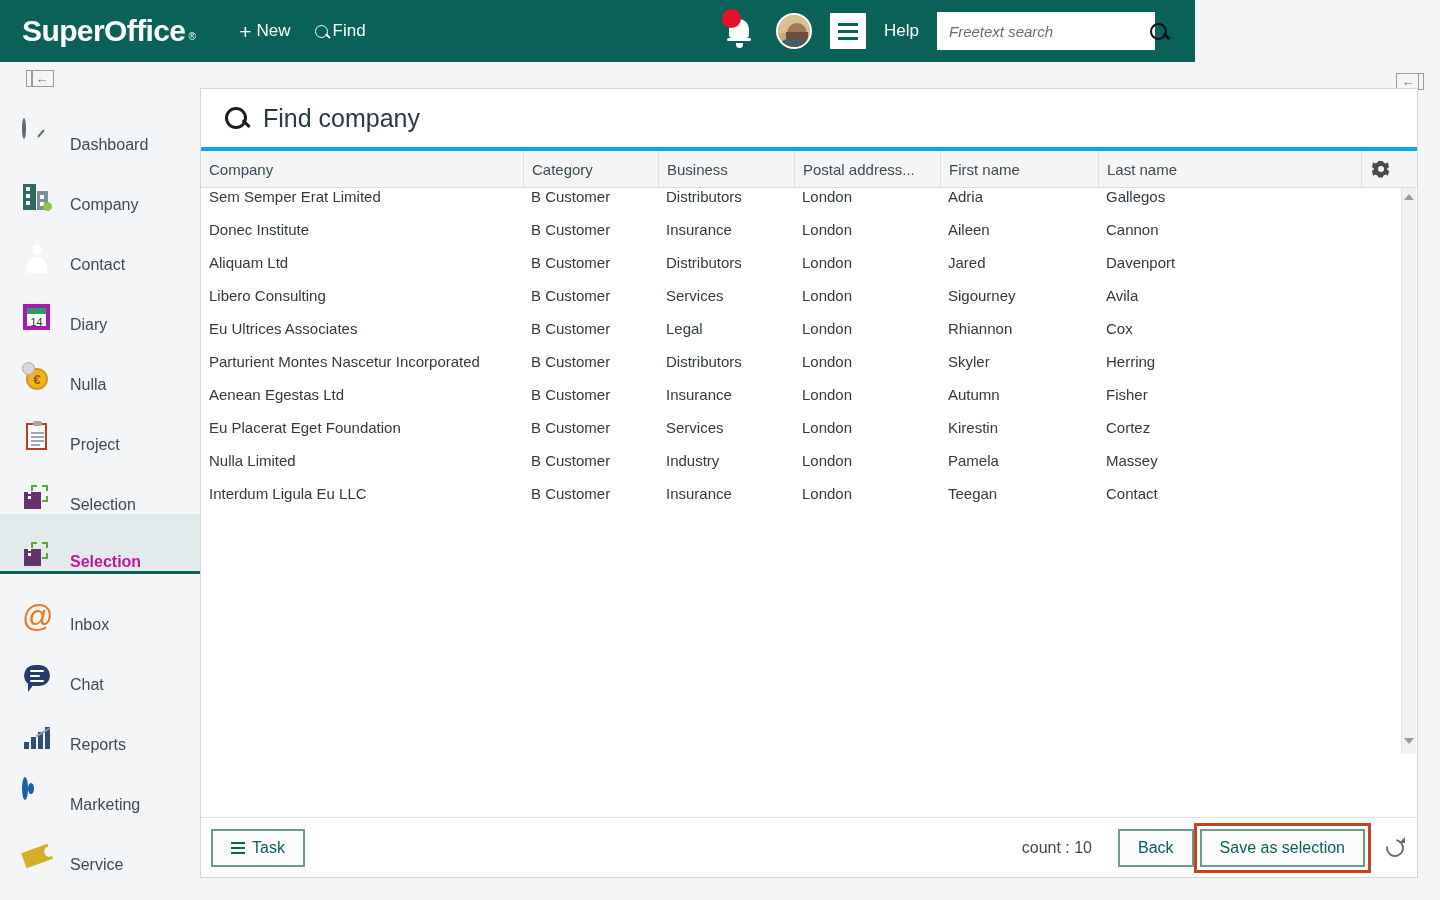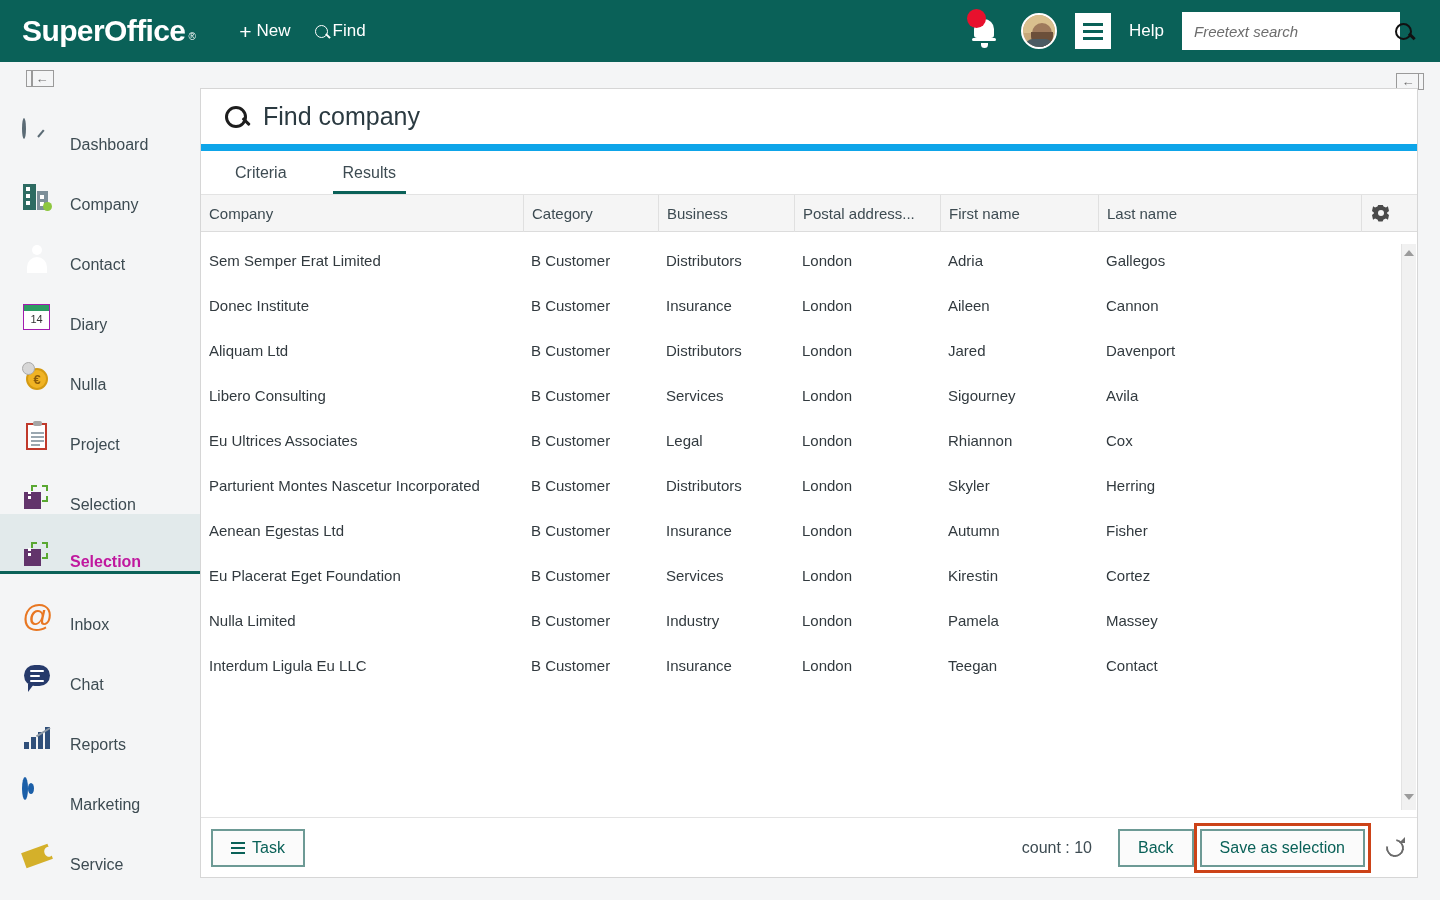--- a/index.html
+++ b/index.html
@@ -9,21 +9,21 @@
     height: 900px;
     overflow: hidden;
     font-family: "Liberation Sans", sans-serif;
     background: #f4f5f6;
   }
 
   
   .topbar {
     position: absolute;
     top: 0; left: 0;
-    width: 1440px; height: 62px;
+    width: 1195px; height: 62px;
     background: #0a6158;
     display: flex;
     align-items: center;
   }
   .logo {
     margin-left: 22px;
     color: #ffffff;
     font-size: 30px;
     font-weight: bold;
     letter-spacing: -0.6px;
@@ -282,21 +282,21 @@
   .ic-building { position: absolute; left: 3px; top: 4px; width: 28px; height: 26px; }
   .ic-building .b1 { position: absolute; left: 0; top: 0; width: 13px; height: 26px; background: #2d6b62; }
   .ic-building .b2 { position: absolute; left: 14px; top: 7px; width: 11px; height: 19px; background: #7d8f99; }
   .ic-building .w { position: absolute; width: 4px; height: 4px; background: #ffffff; }
   .ic-building .dot { position: absolute; right: -1px; bottom: -1px; width: 9px; height: 9px; border-radius: 50%; background: #8dc63f; }
   
   .ic-person { width: 30px; height: 30px; border-radius: 50%; background: #1b5fa8; margin: 2px; position: relative; overflow: hidden; }
   .ic-person::before { content: ""; position: absolute; left: 10px; top: 5px; width: 10px; height: 10px; border-radius: 50%; background: #fff; }
   .ic-person::after { content: ""; position: absolute; left: 5px; top: 17px; width: 20px; height: 16px; border-radius: 10px 10px 0 0; background: #fff; }
   
-  .ic-cal { position: absolute; left: 3px; top: 4px; width: 27px; height: 26px; background: #fff; border: 1px solid #a21caf; }
+  .ic-cal { position: absolute; left: 3px; top: 4px; width: 27px; height: 26px; background: #fff; border: 4px solid #a21caf; }
   .ic-cal .top { position: absolute; left: 0; top: 0; right: 0; height: 6px; background: #2d9b63; }
   .ic-cal .num { position: absolute; left: 0; right: 0; top: 8px; text-align: center; font-size: 11px; color: #333; font-family: "Liberation Sans", sans-serif; }
   
   .ic-coin { position: absolute; left: 6px; top: 8px; width: 22px; height: 22px; border-radius: 50%; background: #f0b323; border: 2px solid #d49a12; }
   .ic-coin span { position: absolute; left: 0; right: 0; top: 2px; text-align: center; font-size: 13px; color: #8a5b0a; font-weight: bold; }
   .ic-coin2 { position: absolute; left: 2px; top: 2px; width: 13px; height: 13px; border-radius: 50%; background: #d7d7d7; border: 1.5px solid #a9a9a9; }
   
   .ic-clip { position: absolute; left: 6px; top: 3px; width: 21px; height: 27px; background: #fff; border: 2px solid #c0392b; }
   .ic-clip .clipTop { position: absolute; left: 5px; top: -4px; width: 9px; height: 5px; background: #a6a6a6; border-radius: 2px; }
   .ic-clip .ln { position: absolute; left: 3px; height: 1.6px; background: #9aa7b0; }
@@ -340,21 +340,21 @@
     width: 1218px; height: 790px;
     background: #ffffff;
     border: 1px solid #d6d6d6;
   }
   .panel-head {
     height: 62px;
     display: flex;
     align-items: center;
     padding-left: 24px;
     gap: 16px;
-    border-bottom: 7px solid #0ea5e9;
+    border-bottom: 4px solid #0ea5e9;
   }
   .big-magnifier {
     width: 22px; height: 22px;
     border: 3px solid #1d1d1d;
     border-radius: 50%;
     position: relative;
     flex: none;
   }
   .big-magnifier::after {
     content: "";
@@ -424,21 +424,21 @@
     clip-path: polygon(38% 0,62% 0,68% 12%,82% 18%,94% 10%,100% 38%,88% 48%,88% 52%,100% 62%,94% 90%,82% 82%,68% 88%,62% 100%,38% 100%,32% 88%,18% 82%,6% 90%,0 62%,12% 52%,12% 48%,0 38%,6% 10%,18% 18%,32% 12%);
   }
   .gear::after {
     content: "";
     position: absolute; left: 5.5px; top: 5.5px;
     width: 6px; height: 6px;
     background: #f5f5f5; border-radius: 50%;
   }
 
   .tbl-body { position: relative; height: 566px; }
-  .tr { display: flex; height: 33px; align-items: center; margin-top: 12px; }
+  .tr { display: flex; height: 33px; align-items: flex-start; }
   .td {
     font-size: 15px;
     color: #323a3f;
     padding-left: 8px;
     white-space: nowrap;
     overflow: hidden;
   }
 
   .col-company  { width: 322px; }
   .col-category { width: 135px; }
@@ -733,24 +733,20 @@
     </div>
   </div>
 
   <div class="panel">
 
     <div class="panel-head">
       <span class="big-magnifier"></span>
       <span class="panel-title">Find company</span>
     </div>
 
-    <div class="tabs">
-      <div class="tab">Criteria</div>
-      <div class="tab active">Results</div>
-    </div>
 
     <div class="tbl-head">
       <div class="th col-company">Company</div>
       <div class="th col-category">Category</div>
       <div class="th col-business">Business</div>
       <div class="th col-postal">Postal address...</div>
       <div class="th col-first">First name</div>
       <div class="th col-last">Last name</div>
       <div class="th-gear">
         <span class="gear"></span>

